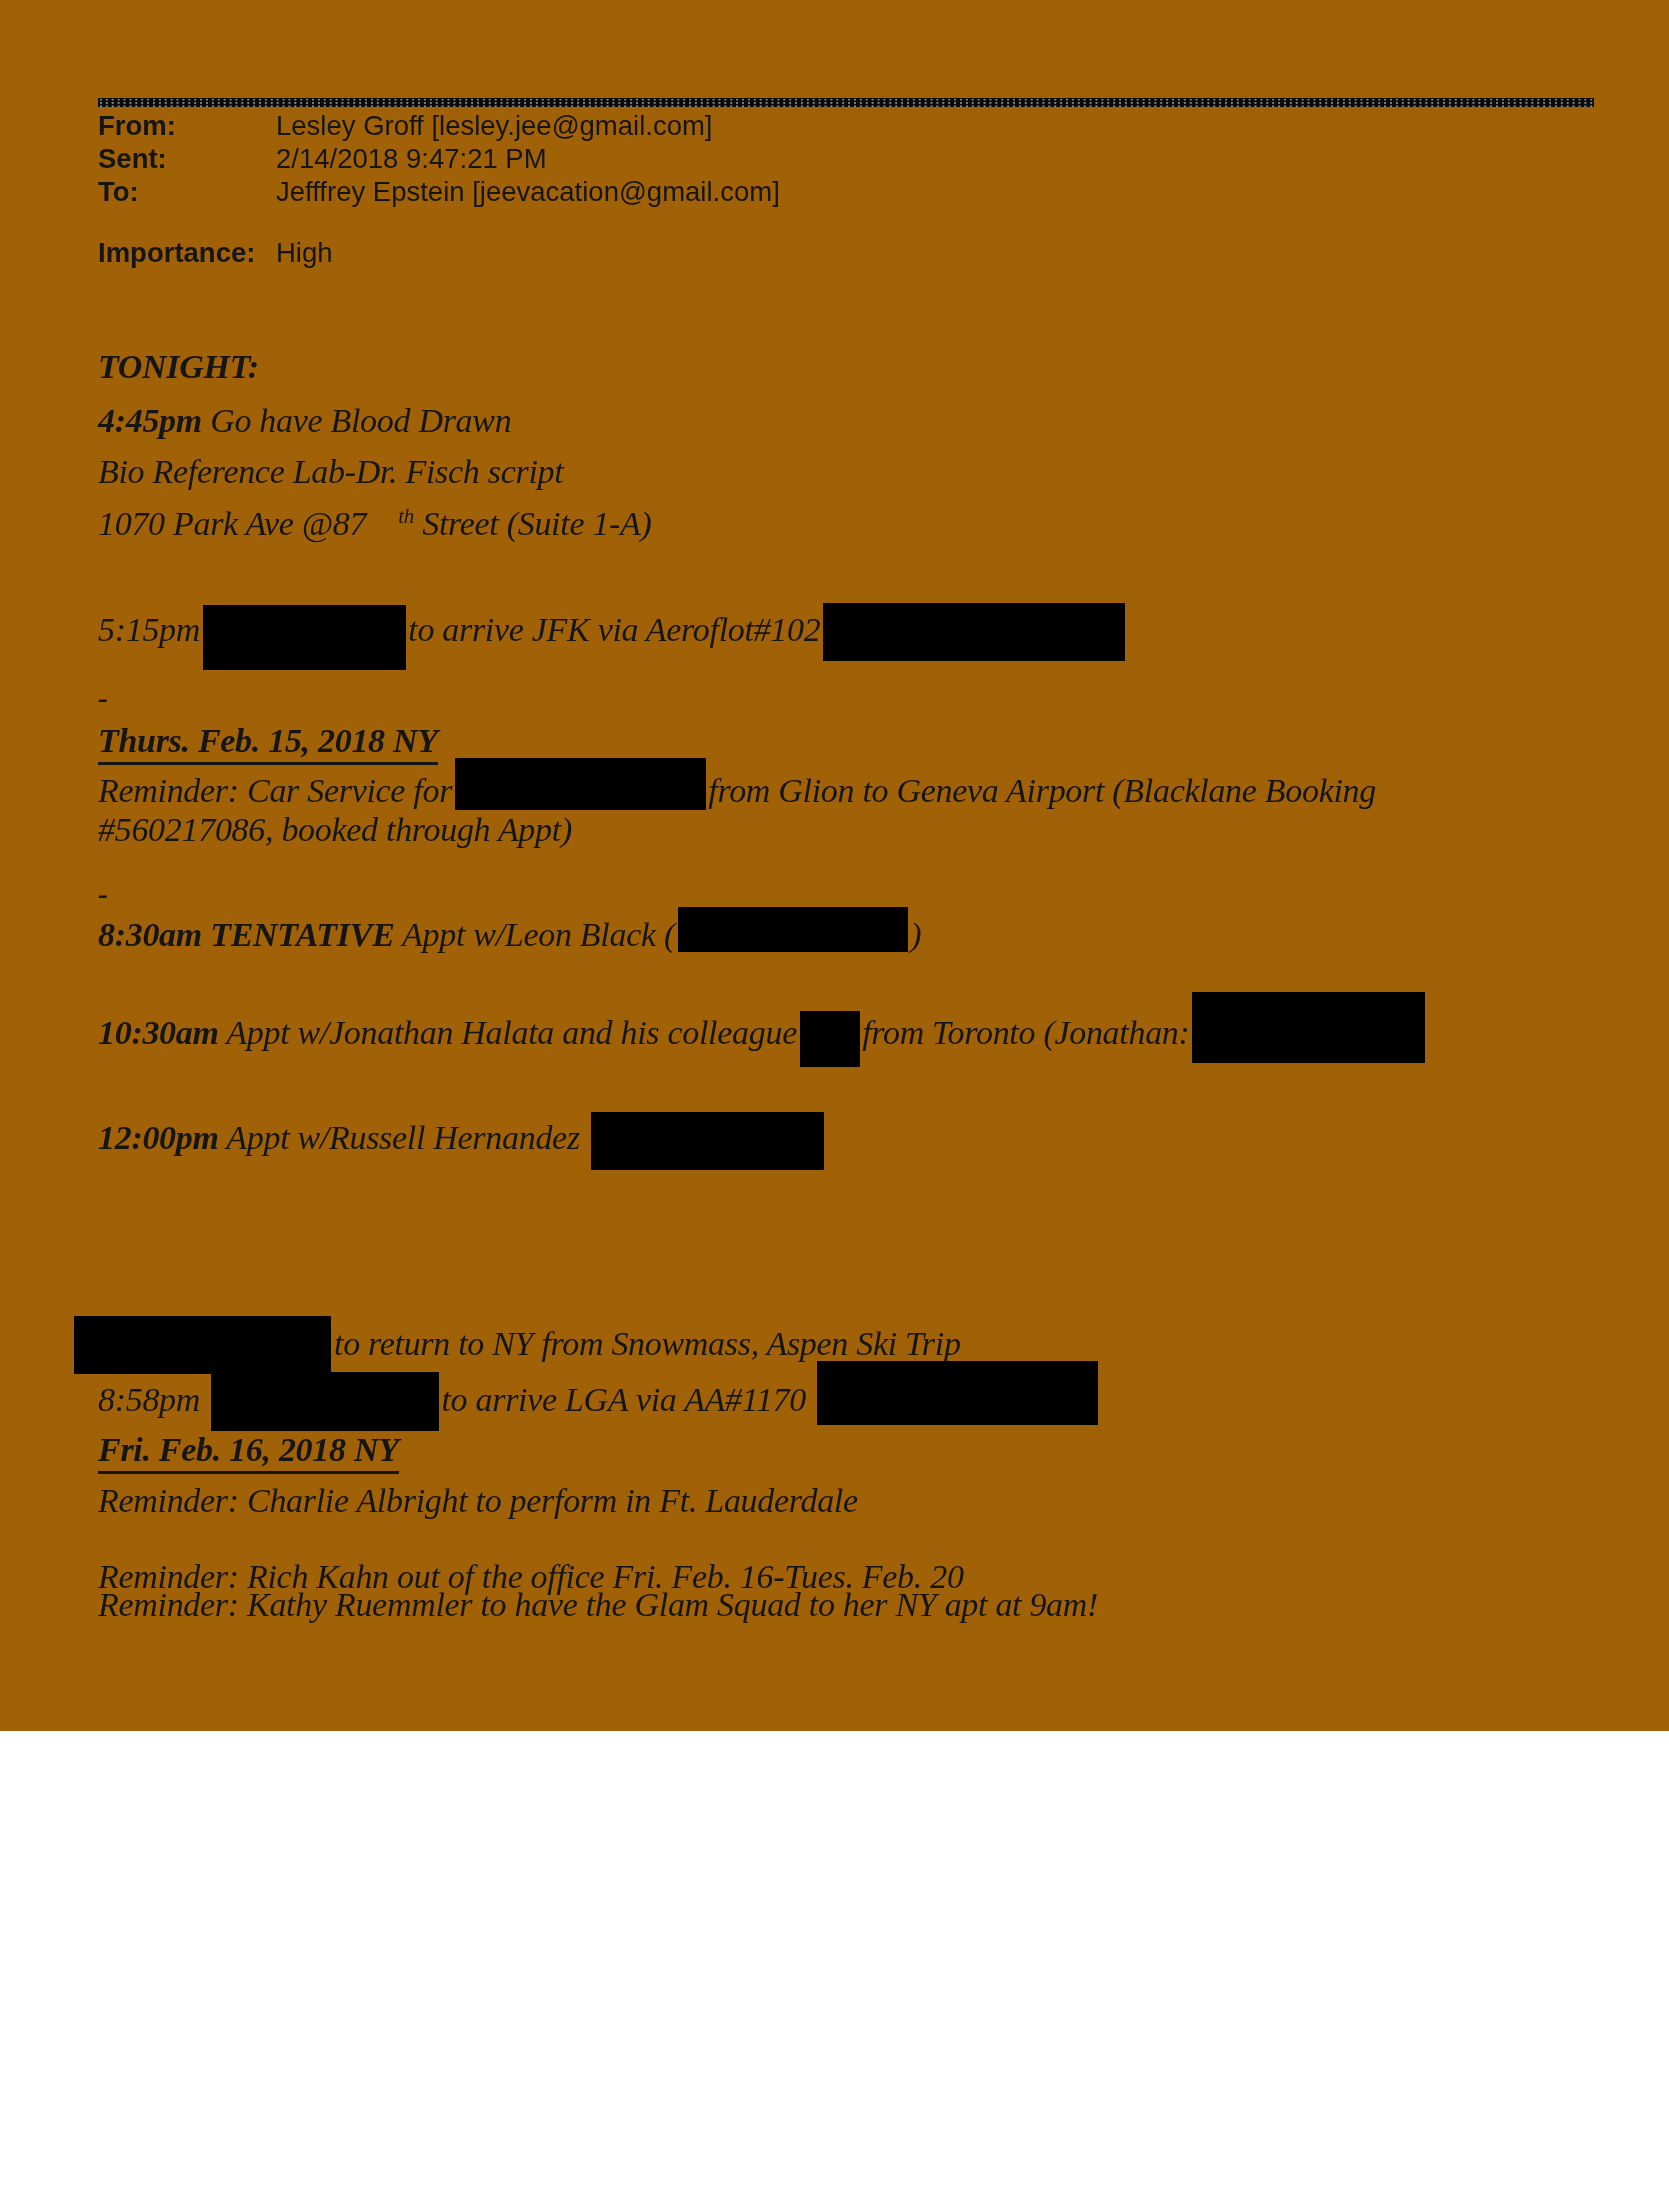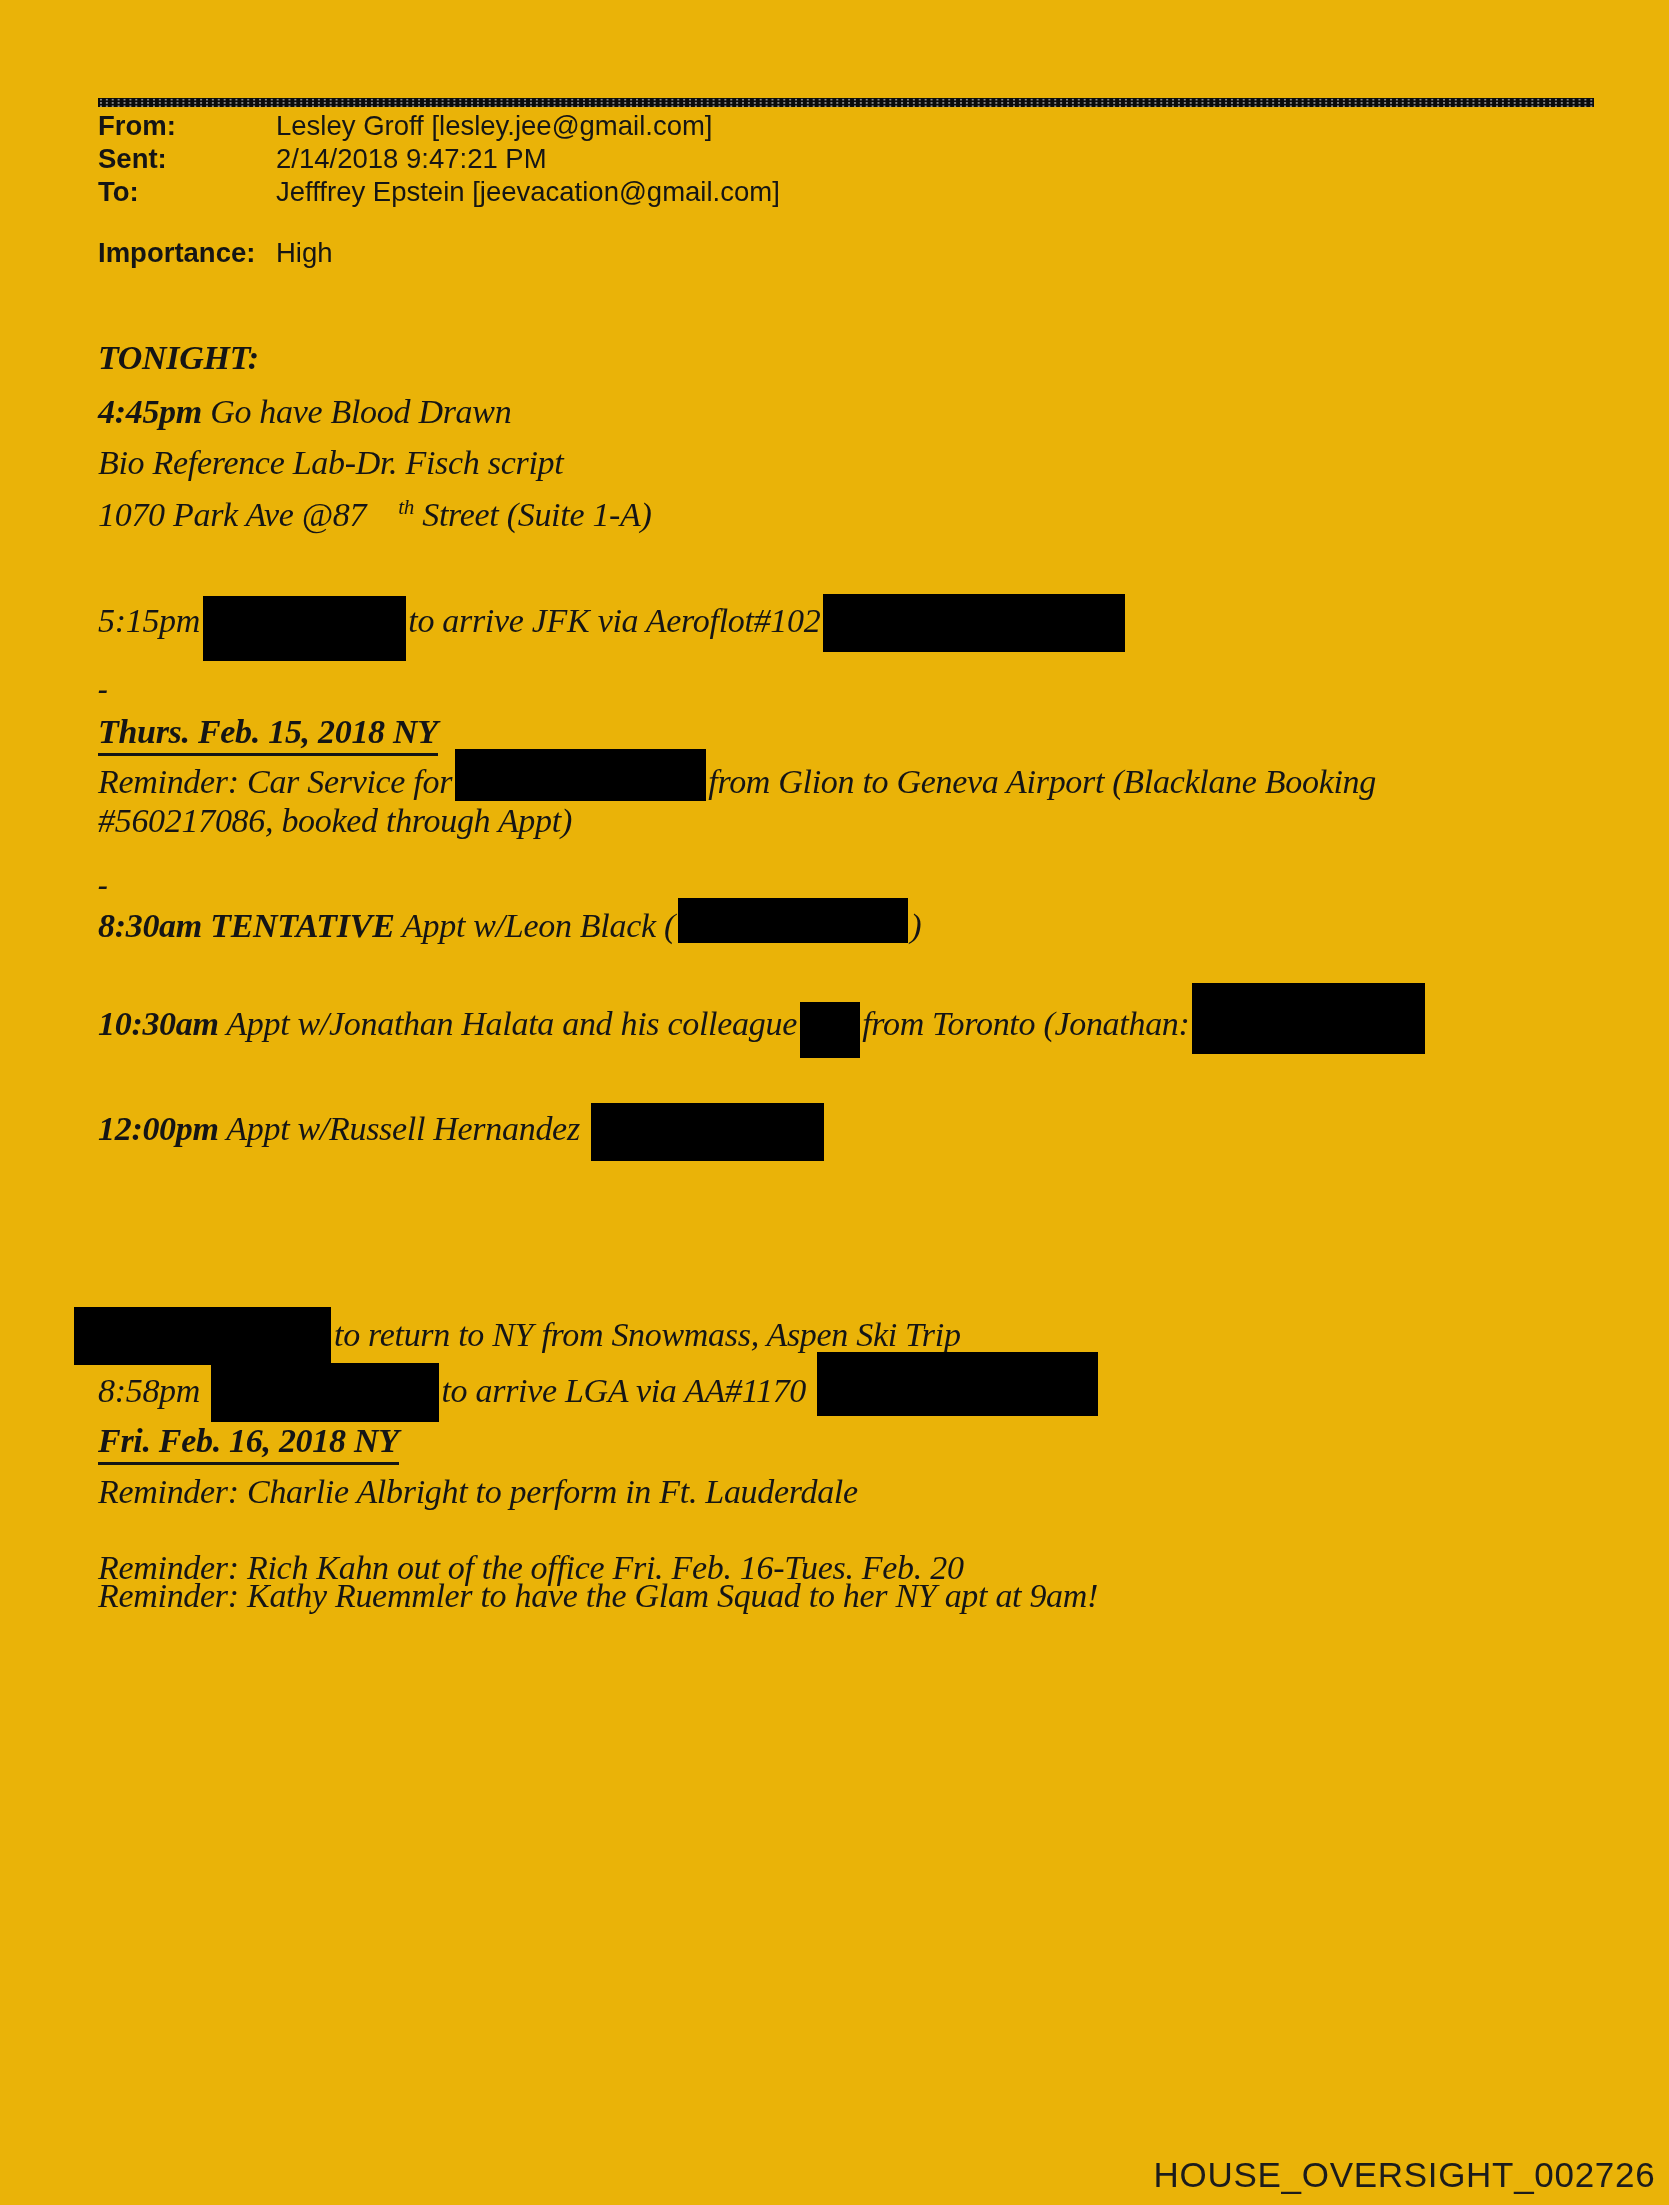--- a/index.html
+++ b/index.html
@@ -3,22 +3,22 @@
 <meta charset="utf-8">
 <style>
   html, body {
     margin: 0;
     padding: 0;
     background: #ffffff;
   }
   .page {
     position: relative;
     width: 1669px;
-    height: 2205px;
-    background: #eab308;
+    height: 1731px;
+    background: #a16207;
     overflow: hidden;
     font-family: "Liberation Serif", serif;
   }
   
   .top-rule {
     position: absolute;
     left: 98px;
     top: 98px;
     width: 1496px;
     height: 9.2px;
@@ -42,21 +42,21 @@
   .header-row.gap { margin-top: 27.5px; }
   .header-label {
     display: inline-block;
     width: 178px;
     font-weight: bold;
   }
   
   .schedule-body {
     position: absolute;
     left: 0;
-    top: 8px;
+    top: 17px;
     width: 100%;
     height: 100%;
   }
   .line {
     position: absolute;
     left: 98px;
     line-height: 52px;
     font-size: 34px;
     font-style: italic;
     letter-spacing: -0.3px;

